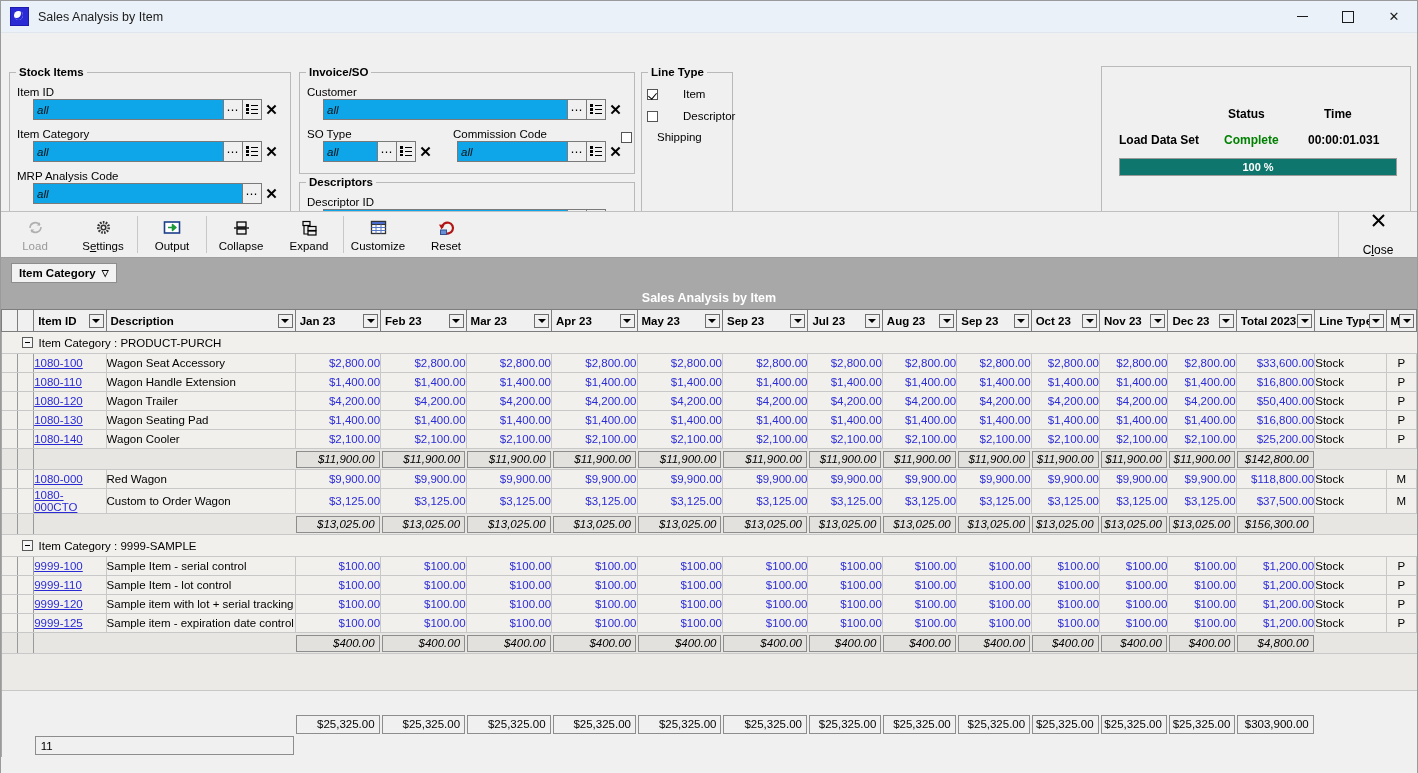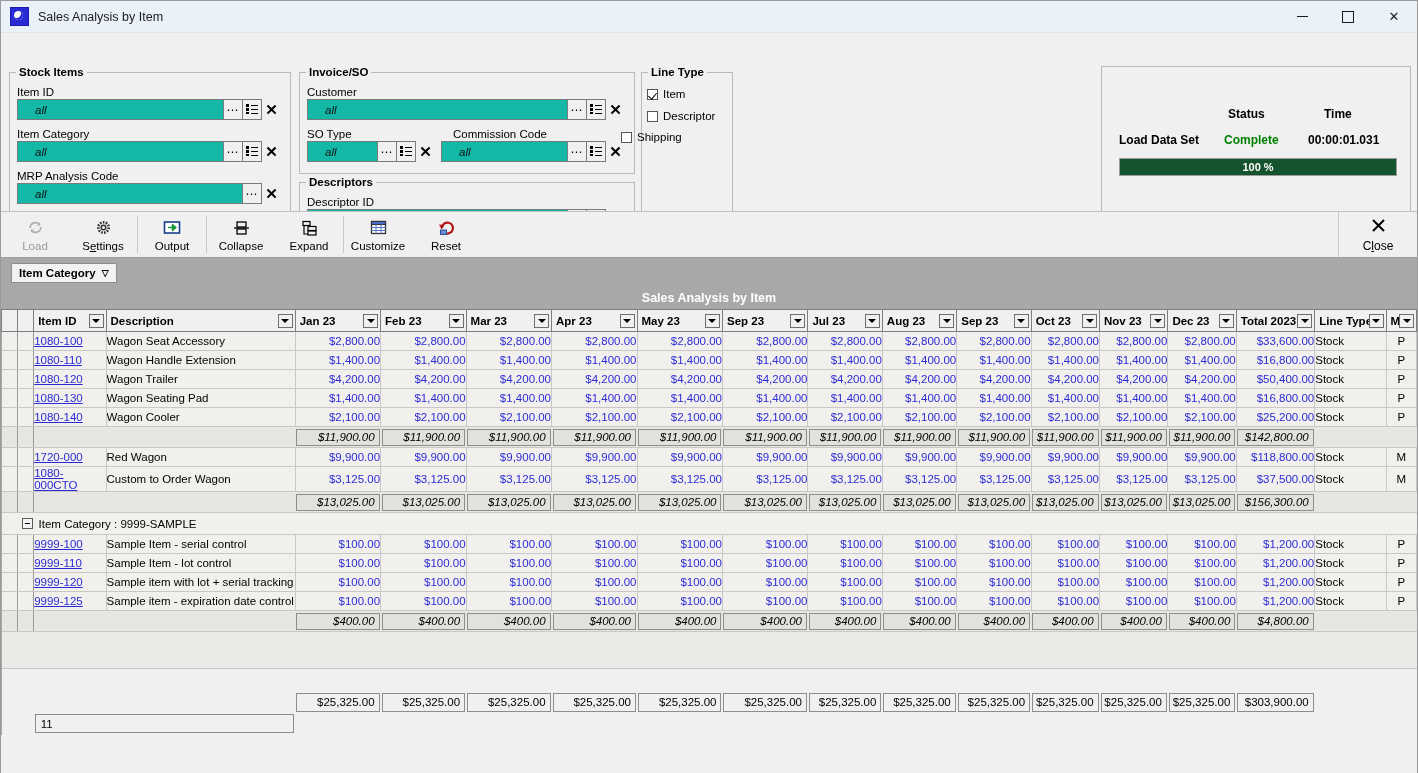--- a/index.html
+++ b/index.html
@@ -26,36 +26,36 @@
   .sq{width:10px;height:10px;border:1.3px solid #1b1b1b;display:block;}
   .dash{width:11px;height:1.3px;background:#1b1b1b;display:block;}
 
   
   .criteria{position:relative;height:178px;background:#f0f0f0;}
   fieldset.grp{position:absolute;margin:0;padding:0;border:1px solid #b9b9b9;
                background:transparent;}
   fieldset.grp > legend{font-size:11.5px;font-weight:bold;padding:0 3px;margin-left:6px;}
   .lbl{position:absolute;font-size:11.5px;}
   .fld{position:absolute;display:flex;align-items:stretch;height:21px;}
-  .fld .inp{flex:1;border:1px solid #7a7a7a;background:#14b8a6;display:flex;align-items:center;
-            padding-left:17px;font-style:italic;font-size:11.5px;color:#111;box-sizing:border-box;}
+  .fld .inp{flex:1;border:1px solid #7a7a7a;background:#0ea5e9;display:flex;align-items:center;
+            padding-left:3px;font-style:italic;font-size:11.5px;color:#111;box-sizing:border-box;margin-left:16px;}
   .btnsm{width:19px;border:1px solid #7a7a7a;border-left:none;background:#f0f0f0;
          display:flex;align-items:center;justify-content:center;box-sizing:border-box;}
   .btnsm.plain{border:none;background:transparent;}
   .dots{font-size:12px;line-height:6px;letter-spacing:1px;}
   .listico{width:12px;height:11px;position:relative;}
   .listico i{position:absolute;display:block;background:#000;}
   .listico i.b1{left:0;top:0;width:3px;height:3px;}
   .listico i.b2{left:0;top:4px;width:3px;height:3px;}
   .listico i.b3{left:0;top:8px;width:3px;height:2px;}
   .listico i.l1{left:5px;top:1px;width:7px;height:1px;}
   .listico i.l2{left:5px;top:5px;width:7px;height:1px;}
   .listico i.l3{left:5px;top:9px;width:7px;height:1px;}
   .xico{font-size:15px;font-weight:bold;line-height:12px;}
-  .cb{position:absolute;display:flex;align-items:center;font-size:11.5px;}
+  .cb{position:absolute;display:flex;align-items:center;font-size:11.5px;gap:20px;}
   .cbbox{width:11px;height:11px;border:1px solid #555;background:#fff;margin-right:5px;
          position:relative;box-sizing:border-box;}
   .cbbox.on:after{content:"";position:absolute;left:2px;top:1px;width:4px;height:7px;
       border:solid #000;border-width:0 1.6px 1.6px 0;transform:rotate(40deg);}
 
   
   .status{position:absolute;left:1100px;top:33px;width:308px;height:174px;
           border:1px solid #b9b9b9;background:#f0f0f0;}
   .st-h{position:absolute;font-weight:bold;font-size:12px;}
   .st-t{position:absolute;font-size:12px;}
@@ -68,21 +68,21 @@
   .toolbar{height:45px;background:#f0f0f0;border-top:1px solid #c0c0c0;
            border-bottom:1px solid #9f9f9f;display:flex;align-items:stretch;position:relative;}
   .tbtn{width:68px;display:flex;flex-direction:column;align-items:center;justify-content:center;
         gap:2px;cursor:default;}
   .tbtn .ic{height:20px;display:flex;align-items:center;justify-content:center;}
   .tbtn .tx{font-size:11.5px;}
   .tbtn.disabled .tx{color:#9a9a9a;}
   .tsep{width:1px;background:#c8c8c8;margin:4px 0;}
   .uline{text-decoration:underline;}
   .closebox{position:absolute;right:0;top:0;height:45px;width:78px;border-left:1px solid #c8c8c8;
-            display:flex;flex-direction:column;align-items:center;justify-content:center;gap:2px;}
+            display:flex;flex-direction:column;align-items:center;justify-content:space-between;gap:2px;}
 
   
   .tabbar{height:29px;background:#a8a8a8;display:flex;align-items:center;padding-left:10px;}
   .tab{background:#f2f2f2;border:1px solid #8d8d8d;height:18px;display:flex;align-items:center;
        padding:0 7px;font-size:11.5px;font-weight:bold;}
   .tab .tri{margin-left:6px;font-size:9px;}
   .gridwrap{background:#a8a8a8;}
   .gridtitle{height:22px;background:#a8a8a8;color:#fff;font-weight:bold;font-size:12.5px;
              display:flex;align-items:center;justify-content:center;}
   table.g{border-collapse:collapse;table-layout:fixed;width:1416px;font-size:11.5px;}
@@ -304,21 +304,21 @@
       <span>Shipping</span>
     </label>
 
     <div class="status">
       <div class="st-h" style="left:126px;top:40px;">Status</div>
       <div class="st-h" style="left:222px;top:40px;">Time</div>
       <div class="st-t" style="left:17px;top:66px;font-weight:bold;">Load Data Set</div>
       <div class="st-t" style="left:122px;top:66px;color:#008000;font-weight:bold;">Complete</div>
       <div class="st-t" style="left:206px;top:66px;font-weight:bold;">00:00:01.031</div>
       <div class="pbar">
-        <div class="pfill" id="pfill" style="width: 100%; background: #14532d;">100 %</div>
+        <div class="pfill" id="pfill" style="width: 100%; background: #0f766e;">100 %</div>
       </div>
     </div>
   </div>
 
   <div class="toolbar">
     <div class="tbtn disabled">
       <span class="ic">
         <svg width="17" height="17" viewBox="0 0 17 17">
             <path d="M3 9a5.5 5.5 0 0 1 10-3" fill="none" stroke="#b0b0b0" stroke-width="1.6"></path>
             <path d="M13 3.2v3.3h-3.3z" fill="#b0b0b0"></path>
@@ -534,20 +534,29 @@
             </th>
             <th>
               <div class="hcell">
                 <span class="t">M/P</span>
                 <span class="ddbtn"></span>
               </div>
             </th>
           </tr>
       </thead>
       <tbody id="grid-body">
+          <tr class="grouprow">
+            <td></td>
+            <td colspan="18">
+              <div class="glabel">
+                <span class="pm"></span>
+                <span>Item Category : PRODUCT-PURCH</span>
+              </div>
+            </td>
+          </tr>
           <tr class="grow">
             <td class="gut"></td>
             <td class="gut"></td>
             <td class="cell idcell"><span class="idlink">1080-100</span></td>
             <td class="cell desc">Wagon Seat Accessory</td>
             <td class="cell num">$2,800.00</td>
             <td class="cell num">$2,800.00</td>
             <td class="cell num">$2,800.00</td>
             <td class="cell num">$2,800.00</td>
             <td class="cell num">$2,800.00</td>
@@ -689,21 +698,21 @@
             </td>
             <td>
               <div class="subcell">$142,800.00</div>
             </td>
             <td></td>
             <td></td>
           </tr>
           <tr class="grow">
             <td class="gut"></td>
             <td class="gut"></td>
-            <td class="cell idcell"><span class="idlink">1720-000</span></td>
+            <td class="cell idcell"><span class="idlink">1080-000</span></td>
             <td class="cell desc">Red Wagon</td>
             <td class="cell num">$9,900.00</td>
             <td class="cell num">$9,900.00</td>
             <td class="cell num">$9,900.00</td>
             <td class="cell num">$9,900.00</td>
             <td class="cell num">$9,900.00</td>
             <td class="cell num">$9,900.00</td>
             <td class="cell num">$9,900.00</td>
             <td class="cell num">$9,900.00</td>
             <td class="cell num">$9,900.00</td>

